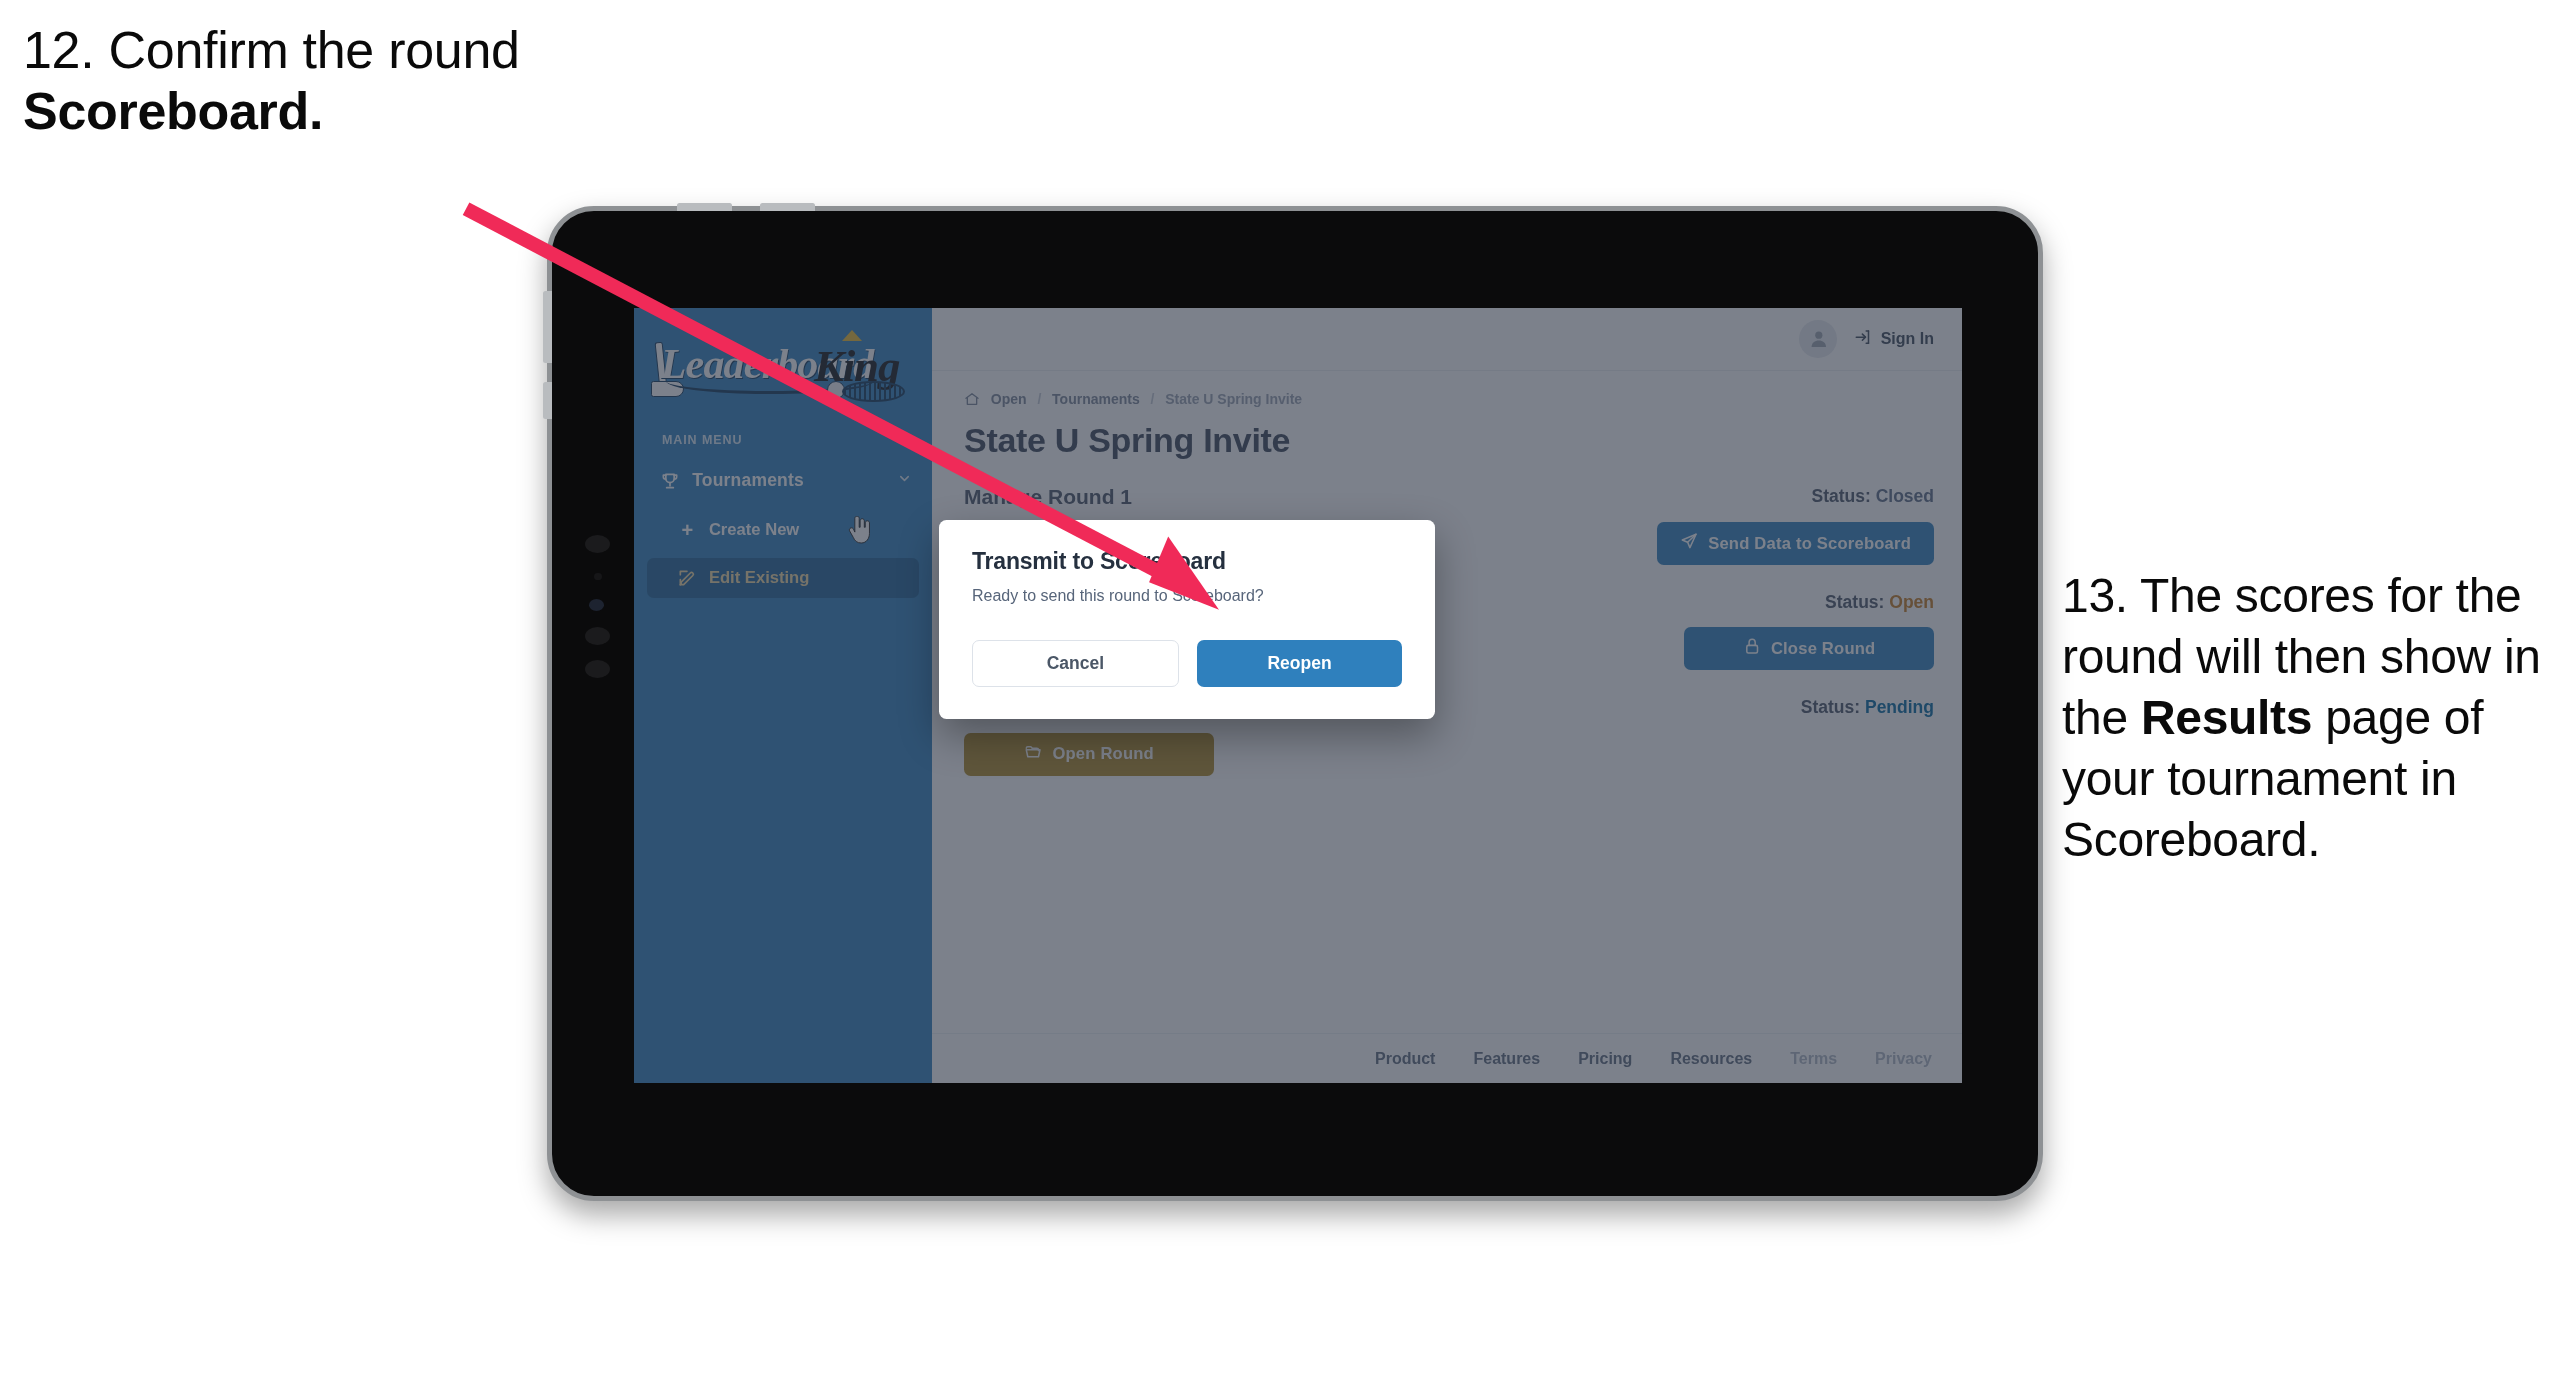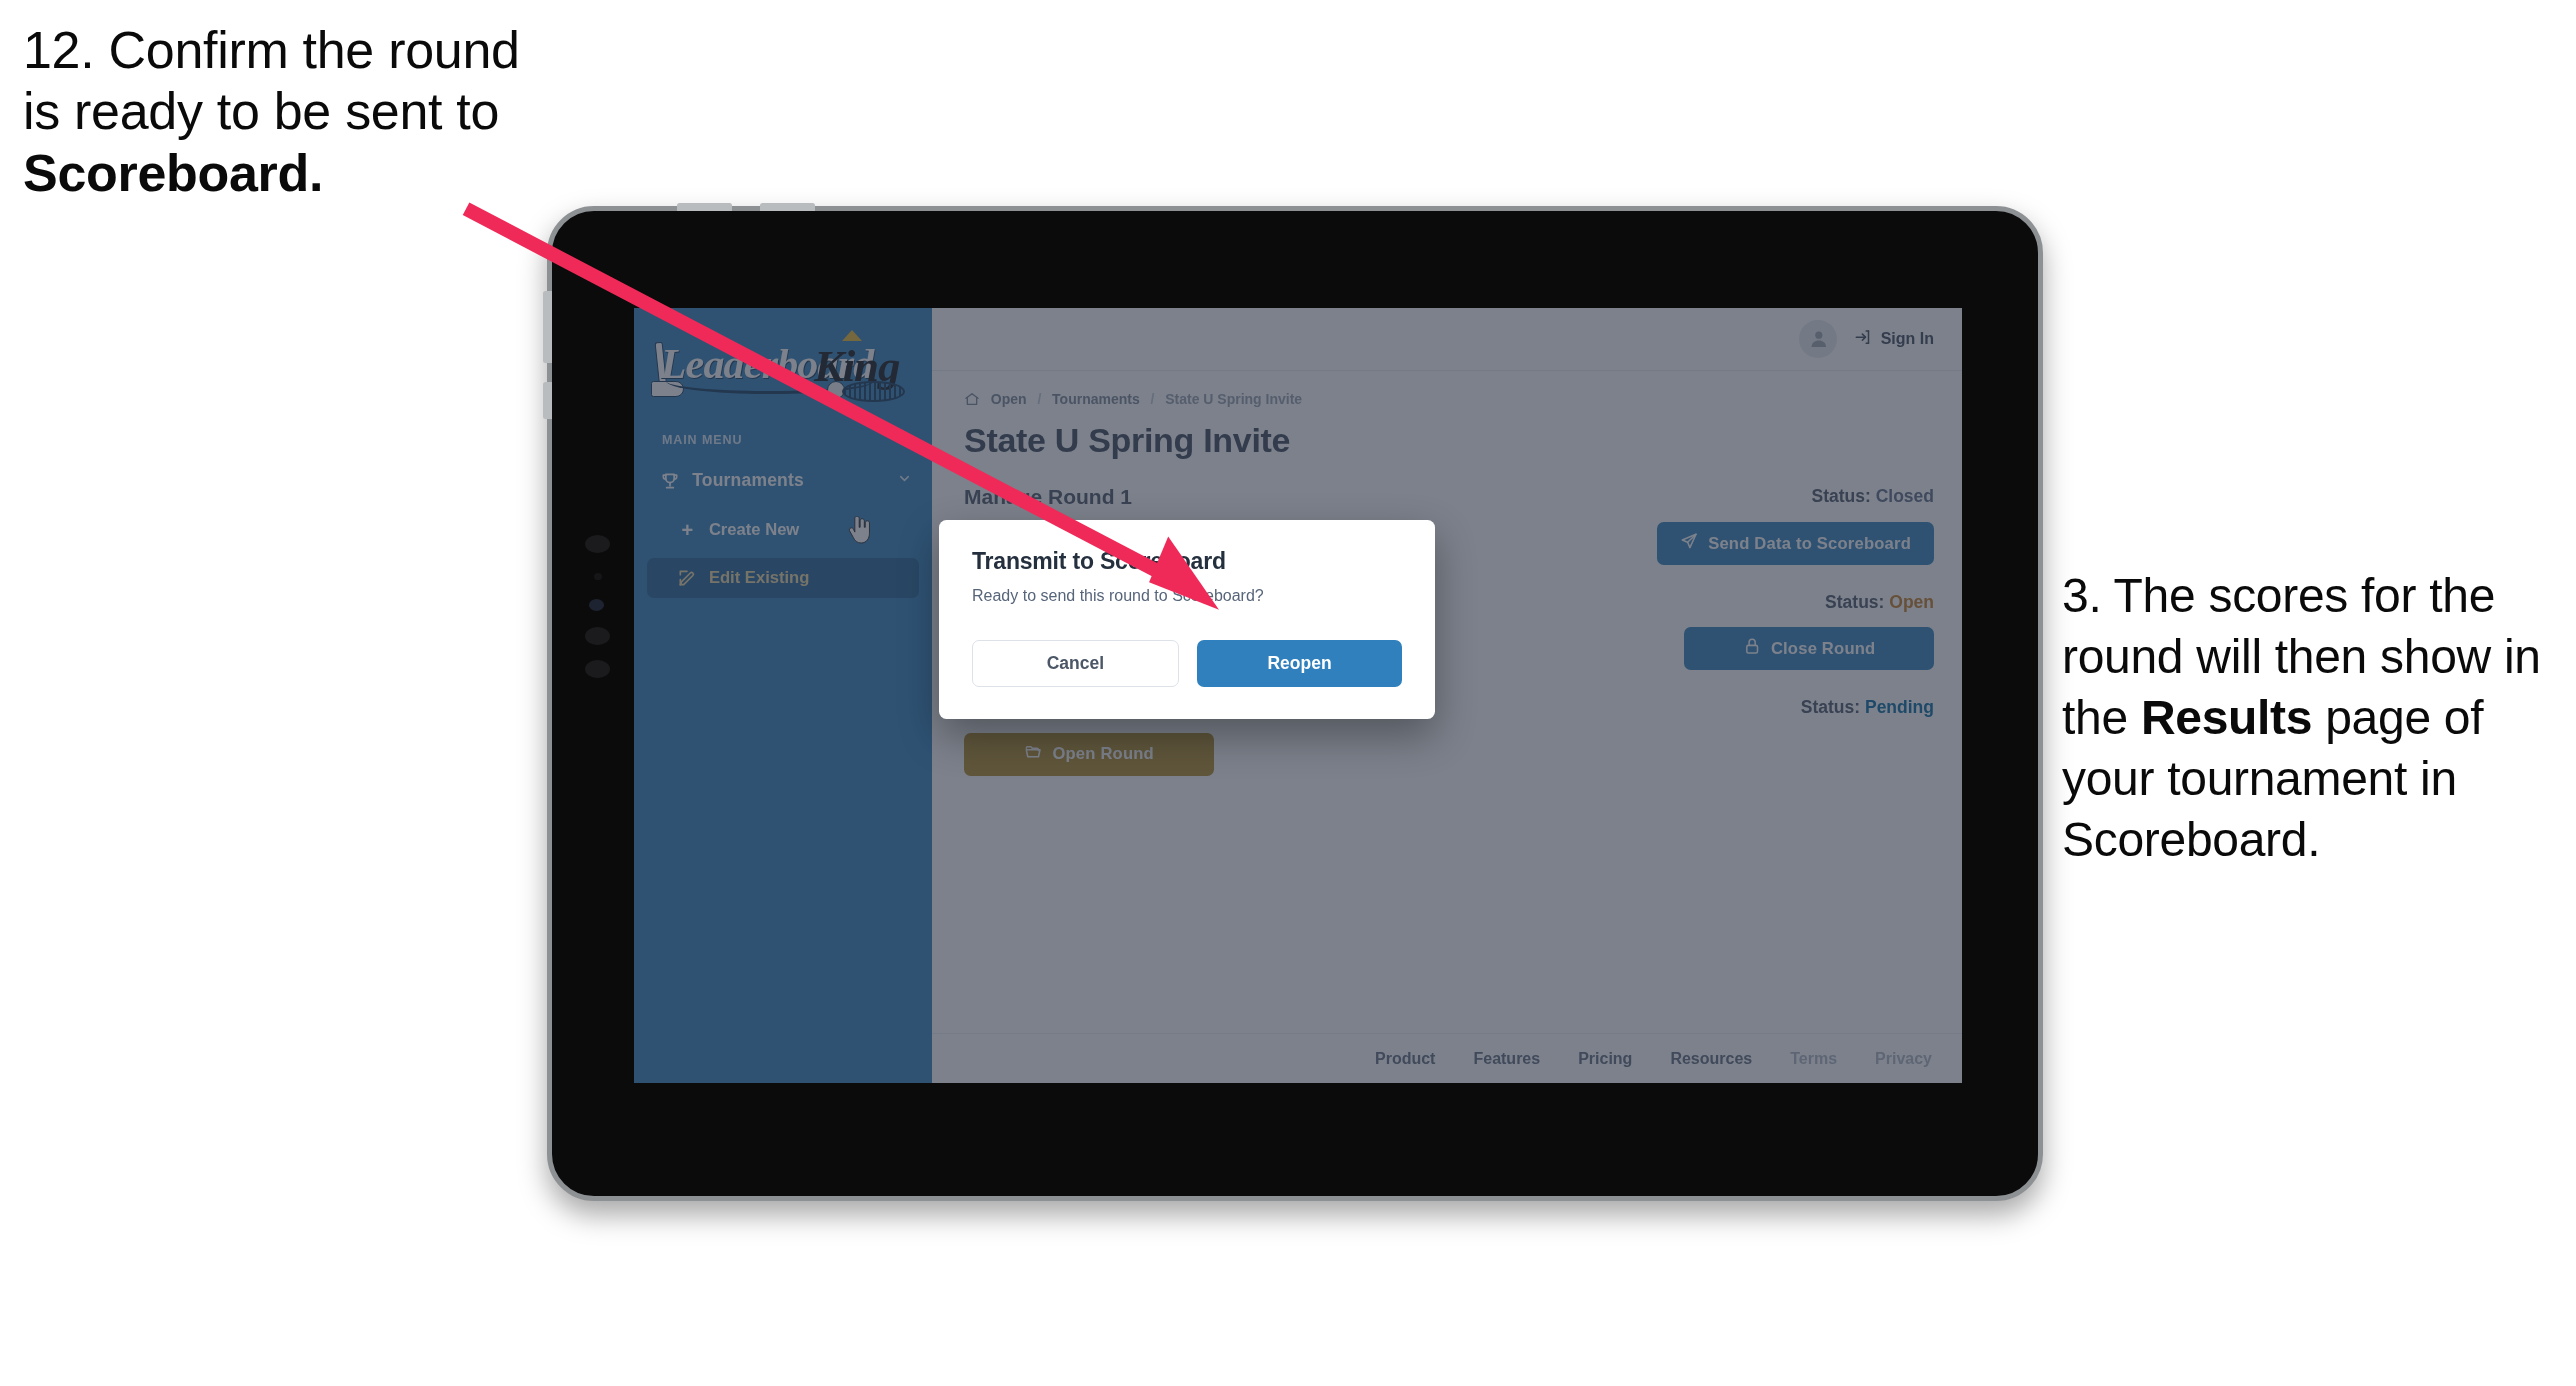--- a/index.html
+++ b/index.html
@@ -213,25 +213,24 @@
   
   #cursor { position: absolute; left: 213px; top: 208px; width: 25px; height: 28px; }
 </style>
 </head>
 <body>
 
 <div id="stage">
 
   <div class="annot" id="annot-left">
     <div>12. Confirm the round</div>
-    <div>is ready to be sent to</div>
     <div><b>Scoreboard.</b></div>
   </div>
 
-  <div class="annot" id="annot-right"><span>3. The scores for the round will then show in the </span><b>Results</b><span> page of your tournament in Scoreboard.</span></div>
+  <div class="annot" id="annot-right"><span>13. The scores for the round will then show in the </span><b>Results</b><span> page of your tournament in Scoreboard.</span></div>
 
   <div id="tablet">
     <div class="top-btn" id="tb-1"></div>
     <div class="top-btn" id="tb-2"></div>
     <div class="side-btn" id="sb-1"></div>
     <div class="side-btn" id="sb-2"></div>
     <div class="bezel-dot" id="bd-1"></div>
     <div class="bezel-dot" id="bd-2"></div>
     <div class="bezel-dot" id="bd-3"></div>
     <div class="bezel-dot" id="bd-4"></div>

